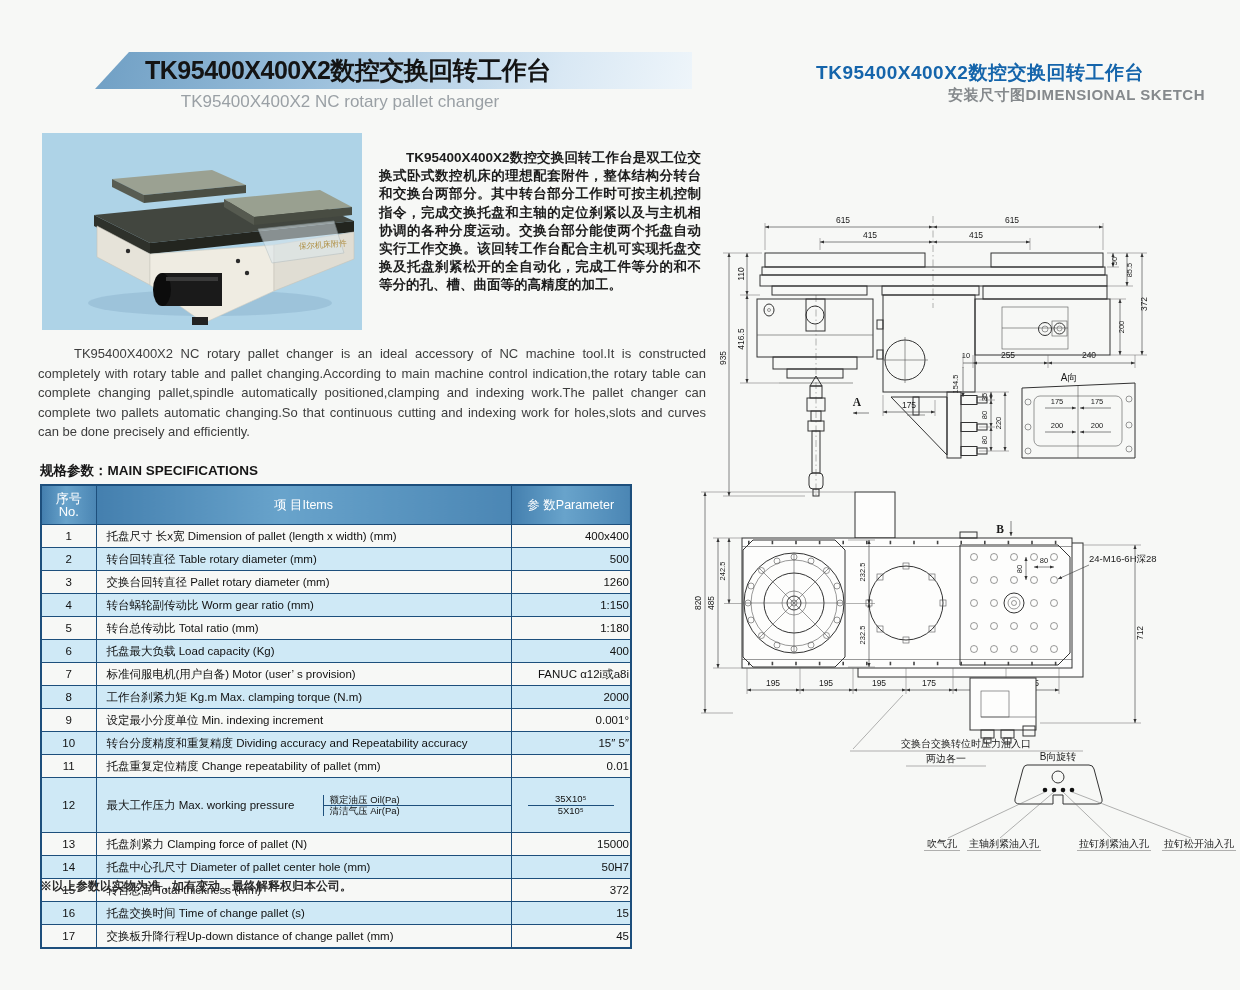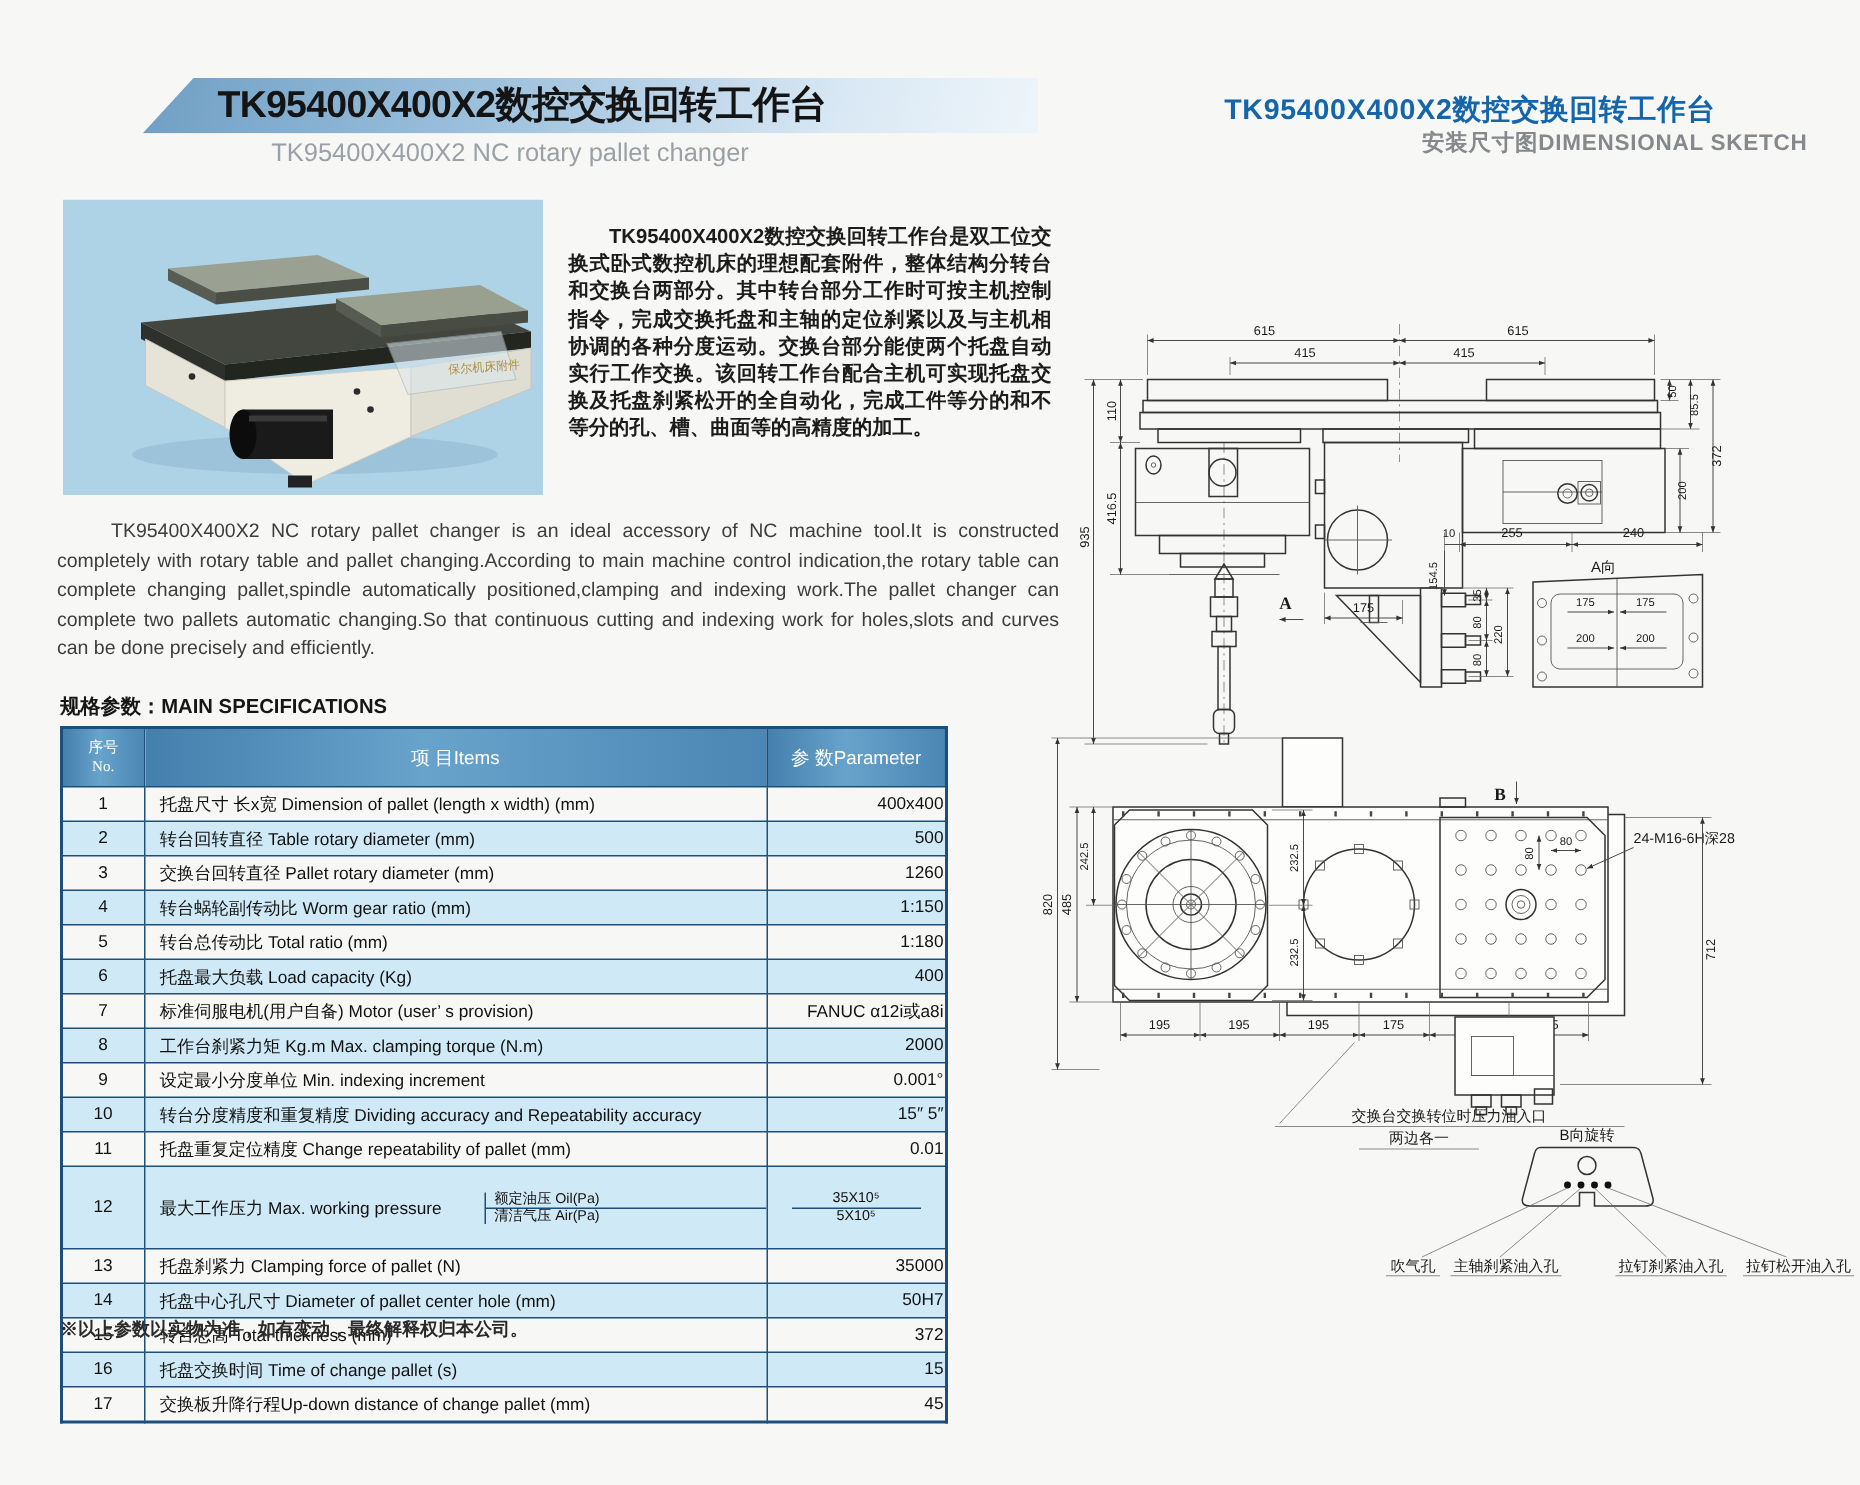--- a/index.html
+++ b/index.html
@@ -20,21 +20,21 @@
           color:#1c1c1c;font-weight:600;text-align:justify;text-indent:2em;}
   .desc-en{position:absolute;left:38px;top:344px;width:668px;font-size:13px;line-height:19.5px;
           color:#3d3d3d;text-align:justify;text-indent:36px;}
   .spec-heading{position:absolute;left:40px;top:462px;font-size:13.5px;color:#161616;font-weight:600;}
   
   .spec-table{position:absolute;left:40px;top:484px;border-collapse:collapse;table-layout:fixed;
           width:590px;border:2px solid #1d4f7c;}
   .spec-table th,.spec-table td{border:1px solid #1d4f7c;overflow:hidden;}
   .spec-table thead th{background:linear-gradient(90deg,#447fae,#68a3cb 45%,#4b86b4);
           color:#fff;font-weight:400;height:36px;font-size:12.5px;}
-  .spec-table thead th .two-line{display:block;font-size:10px;line-height:13px;font-family:Liberation Serif, serif;}
+  .spec-table thead th .two-line{display:block;font-size:13px;line-height:13px;}
   .spec-table tbody td{height:20px;font-size:11.5px;color:#111;background:transparent;}
   .spec-table tbody tr:nth-child(even){background:#cfe9f6;}
   td.no{text-align:center;font-size:11.5px;}
   td.item{padding-left:10px;}
   td.param{text-align:right;font-size:12px;}
   .r12flex{display:flex;height:21px;align-items:stretch;}
   .r12label{flex:1;display:flex;align-items:center;padding-left:10px;}
   .r12subs{width:187px;border-left:1px solid #1d4f7c;display:flex;flex-direction:column;}
   .r12subs div{flex:1;font-size:9.5px;line-height:10.5px;padding-left:6px;}
   .r12subs div:first-child{border-bottom:1px solid #1d4f7c;}
@@ -196,21 +196,21 @@
           </div>
         </td>
         <td class="r12vals">
           <div>35X10⁵</div>
           <div>5X10⁵</div>
         </td>
       </tr>
       <tr>
           <td class="no">13</td>
           <td class="item">托盘刹紧力 Clamping force of pallet (N)</td>
-          <td class="param">35000</td>
+          <td class="param">15000</td>
         </tr>
       <tr>
           <td class="no">14</td>
           <td class="item">托盘中心孔尺寸 Diameter of pallet center hole (mm)</td>
           <td class="param">50H7</td>
         </tr>
       <tr>
           <td class="no">15</td>
           <td class="item">转台总高 Total thickness (mm)</td>
           <td class="param">372</td>

